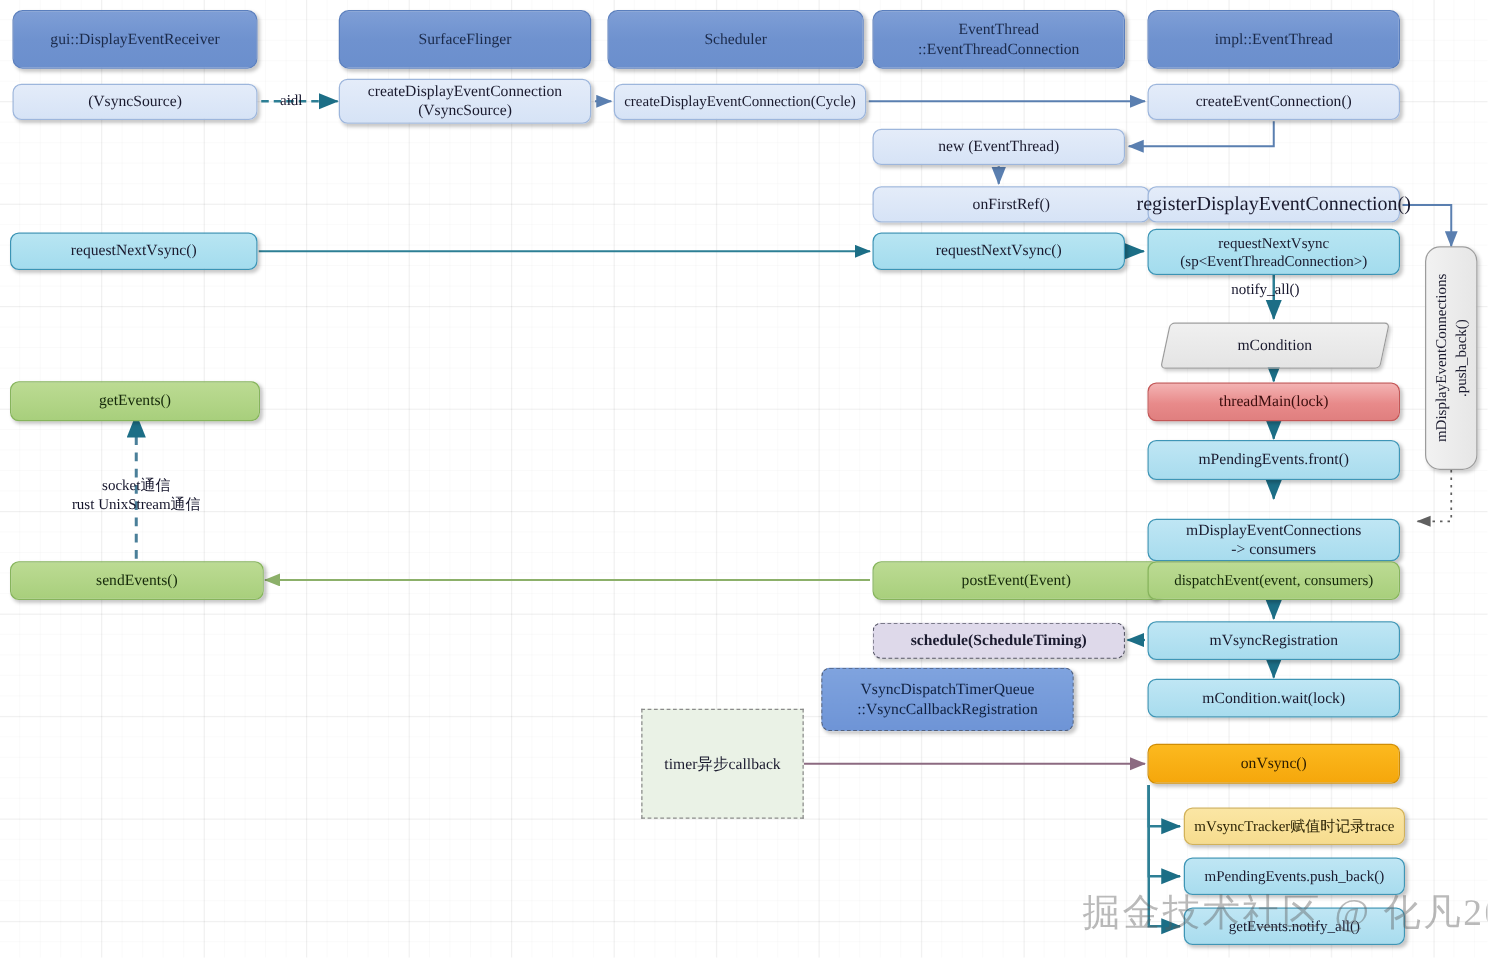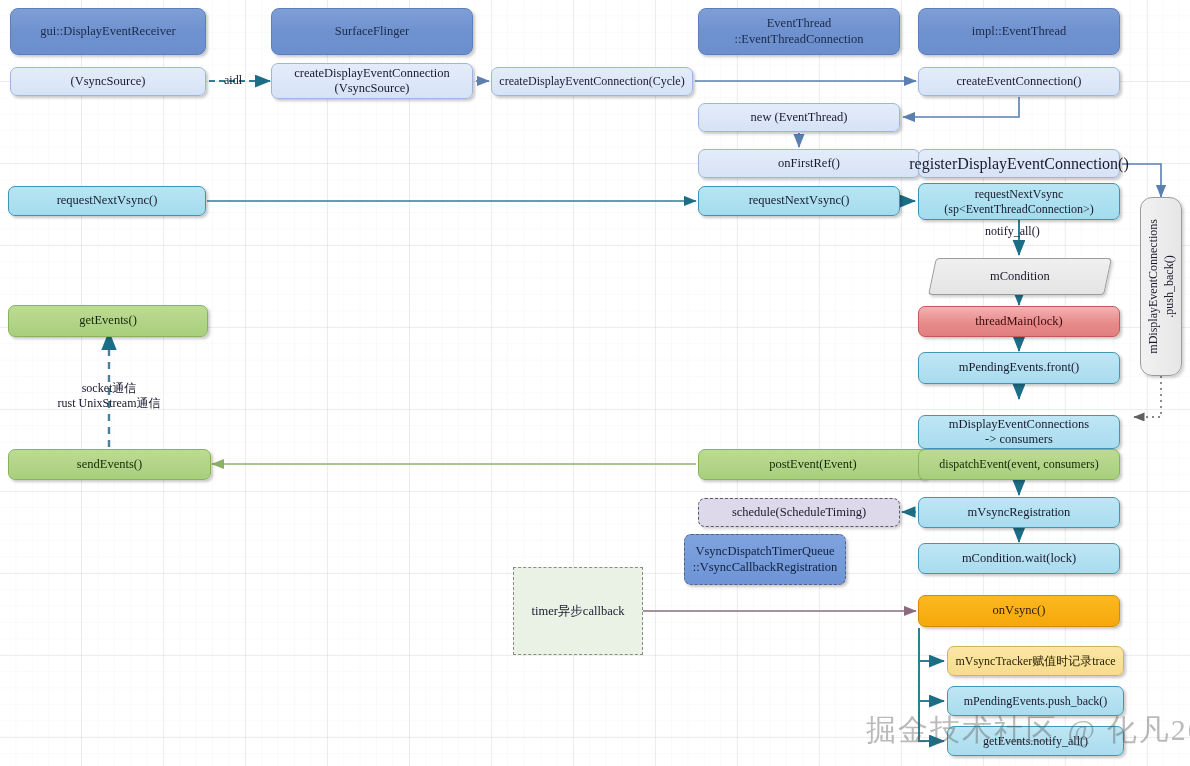--- a/index.html
+++ b/index.html
@@ -203,20 +203,21 @@
 
     <path d="M919,628 L919,701 L944,701" stroke="#2d7f95" stroke-width="2" fill="none" marker-end="url(#arrT)"></path>
 
     <path d="M919,628 L919,741 L944,741" stroke="#2d7f95" stroke-width="2" fill="none" marker-end="url(#arrT)"></path>
   </svg>
 
   <div class="node lane-header" style="left:10px;top:8px;width:196px;height:47px;">gui::DisplayEventReceiver</div>
 
   <div class="node lane-header" style="left:271px;top:8px;width:202px;height:47px;">SurfaceFlinger</div>
 
+  <div class="node lane-header" style="left:486px;top:8px;width:205px;height:47px;">Scheduler</div>
 
   <div class="node lane-header" style="left:698px;top:8px;width:202px;height:47px;white-space:pre-line;">EventThread
 ::EventThreadConnection</div>
 
   <div class="node lane-header" style="left:918px;top:8px;width:202px;height:47px;">impl::EventThread</div>
 
   <div class="node n-paleblue" style="left:10px;top:67px;width:196px;height:29px;">(VsyncSource)</div>
 
   <div class="node n-paleblue" style="left:271px;top:63px;width:202px;height:36px;white-space:pre-line;">createDisplayEventConnection
 (VsyncSource)</div>
@@ -262,25 +263,25 @@
 
   <div class="node n-green" style="left:8px;top:449px;width:203px;height:31px;">sendEvents()</div>
 
   <div class="edge-label" style="left:58px;top:380px;width:102px;text-align:center;">socket通信</div>
   <div class="edge-label" style="left:45px;top:395px;width:128px;text-align:center;">rust UnixStream通信</div>
 
   <div class="node n-green" style="left:698px;top:449px;width:230px;height:31px;">postEvent(Event)</div>
 
   <div class="node n-green" style="left:918px;top:449px;width:202px;height:31px;font-size:12px;">dispatchEvent(event, consumers)</div>
 
-  <div class="node n-lavender" style="left:698px;top:498px;width:202px;height:29px;">schedule(ScheduleTiming)</div>
+  <div class="node n-lavender" style="left:698px;top:498px;width:202px;height:29px;font-weight:bold;">schedule(ScheduleTiming)</div>
 
   <div class="node n-cyan2" style="left:918px;top:497px;width:202px;height:31px;">mVsyncRegistration</div>
 
-  <div class="node n-blue-dash" style="left:684px;top:534px;width:162px;height:51px;white-space:pre-line;">VsyncDispatchTimerQueue
+  <div class="node n-blue-dash" style="left:657px;top:534px;width:202px;height:51px;white-space:pre-line;">VsyncDispatchTimerQueue
 ::VsyncCallbackRegistration</div>
 
   <div class="node n-cyan2" style="left:918px;top:543px;width:202px;height:31px;">mCondition.wait(lock)</div>
 
   <div class="group-dash" style="left:513px;top:567px;width:130px;height:88px;">timer异步callback</div>
 
   <div class="node n-orange" style="left:918px;top:595px;width:202px;height:32px;">onVsync()</div>
 
   <div class="node n-yellow" style="left:947px;top:646px;width:177px;height:30px;font-size:12px;">mVsyncTracker赋值时记录trace</div>
 

